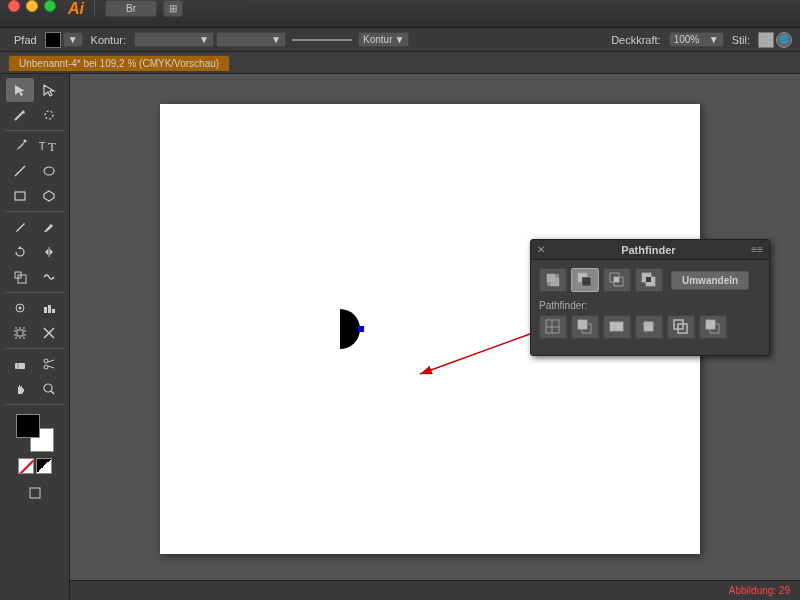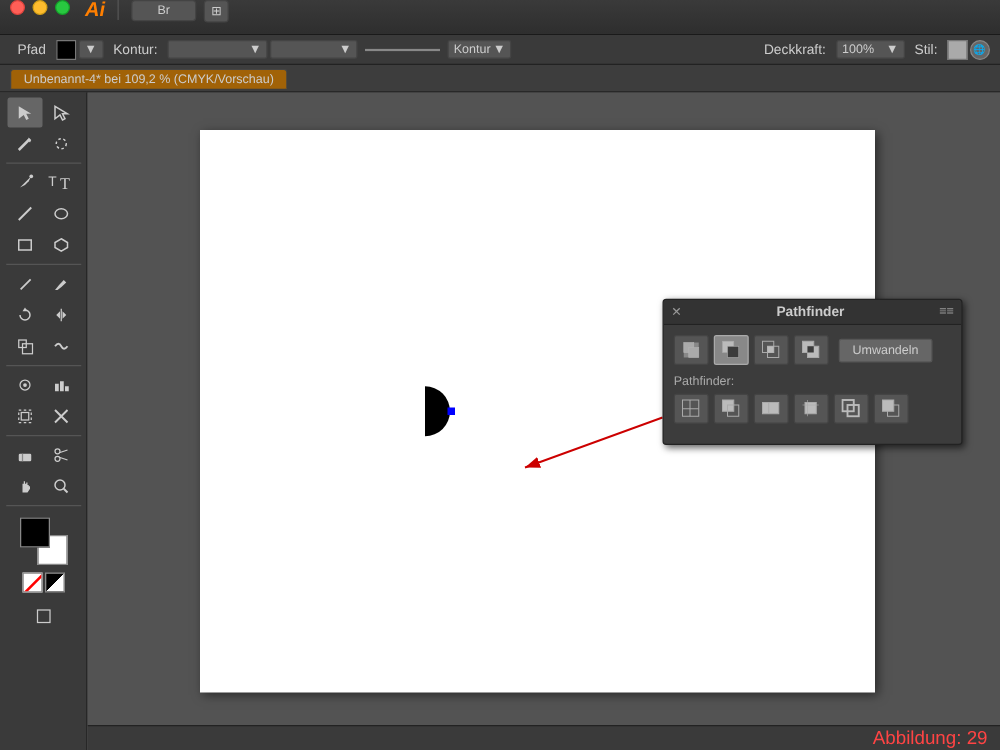--- a/index.html
+++ b/index.html
@@ -152,37 +152,38 @@
     .pf-btn.active { background: #666; border-color: #888; }
     .pf-btn-wide {
       padding: 3px 10px;
       background: #666;
       border: 1px solid #555;
       border-radius: 2px;
       font-size: 10px;
       color: #ccc;
       cursor: pointer;
       margin-left: 4px;
+      font-weight: bold;
     }
 
     
     #status-bar {
       position: absolute;
       bottom: 0;
       left: 0;
       right: 0;
       height: 20px;
       background: #3a3a3a;
       border-top: 1px solid #222;
       display: flex;
       align-items: center;
       justify-content: flex-end;
       padding: 0 10px;
     }
-    .status-text { font-size: 15px; color: #ff4444; }
+    .status-text { font-size: 10px; color: #ff4444; }
   </style>
 </head>
 <body>
 
 <div id="title-bar">
   <div class="traffic-light tl-red"></div>
   <div class="traffic-light tl-yellow"></div>
   <div class="traffic-light tl-green"></div>
   <span class="app-icon">Ai</span>
   <div class="title-sep"></div>

